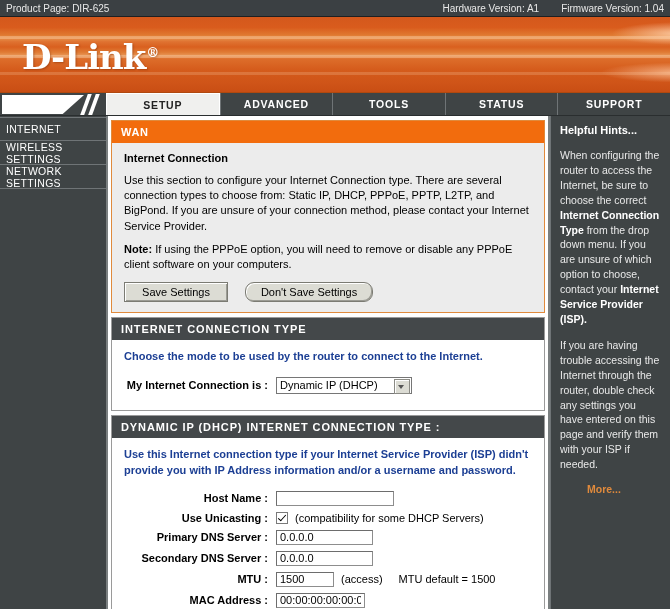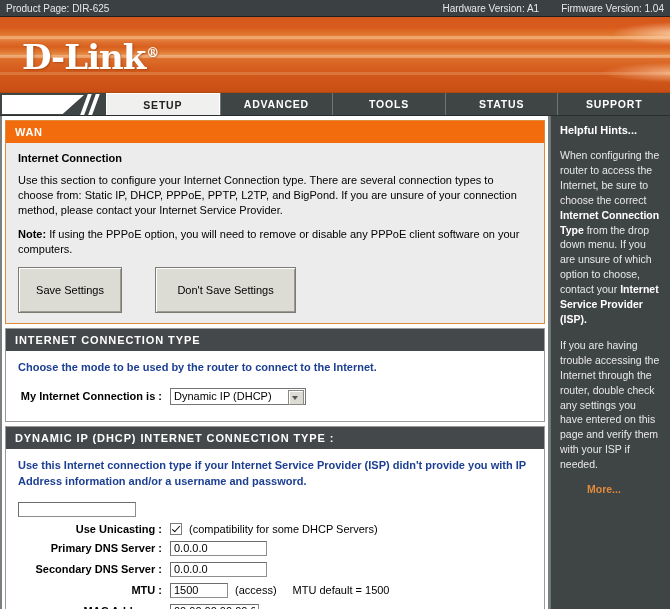--- a/index.html
+++ b/index.html
@@ -220,26 +220,26 @@
     line-height: 1.45;
     margin-bottom: 12px;
   }
   .btnrow { margin-top: 10px; }
   .btn {
     font-family: "Liberation Sans", sans-serif;
     font-size: 11px;
     background: #dcdcd4;
     border: 1px solid #7b7b73;
     box-shadow: inset 1px 1px 0 #fff, inset -1px -1px 0 #9b9b94;
-    padding: 16px 0;
+    padding: 3px 0;
     width: 104px;
     cursor: pointer;
     color: #000;
   }
-  .btn.wide { width: 141px; margin-left: 30px; }
+  .btn.wide { width: 128px; margin-left: 14px; border-radius: 9px; }
 
   
   .frow {
     display: flex;
     align-items: center;
     margin-bottom: 6px;
   }
   .flabel {
     width: 152px;
     text-align: right;
@@ -394,20 +394,31 @@
   <div class="tab">
       <span>STATUS</span>
     </div>
   <div class="tab">
       <span>SUPPORT</span>
     </div>
 </div>
 
 <div class="page">
 
+  <div class="sidebar">
+    <div class="side-item">
+        <span>INTERNET</span>
+      </div>
+    <div class="side-item">
+        <span>WIRELESS SETTINGS</span>
+      </div>
+    <div class="side-item">
+        <span>NETWORK SETTINGS</span>
+      </div>
+  </div>
 
   <div class="center">
 
     <div class="panel outer-orange">
       <div class="hdr-orange">WAN</div>
       <div class="panel-body">
         <div class="sub-title">Internet Connection</div>
         <div class="para">Use this section to configure your Internet Connection type. There are several connection types to choose from: Static IP, DHCP, PPPoE, PPTP, L2TP, and BigPond. If you are unsure of your connection method, please contact your Internet Service Provider.</div>
         <div class="para"><b>Note:</b><span> If using the PPPoE option, you will need to remove or disable any PPPoE client software on your computers.</span></div>
         <div class="btnrow">
@@ -430,20 +441,21 @@
         </div>
       </div>
     </div>
 
     <div class="panel">
       <div class="hdr-dark">DYNAMIC IP (DHCP) INTERNET CONNECTION TYPE :</div>
       <div class="panel-body white">
         <div class="blue-note">Use this Internet connection type if your Internet Service Provider (ISP) didn't provide you with IP Address information and/or a username and password.</div>
 
         <div class="frow">
+          <div class="flabel">Host Name :</div>
           <input class="finput w-host" type="text" value="" style="">
         </div>
 
         <div class="frow">
           <div class="flabel">Use Unicasting :</div>
           <span class="chk"></span>
           <span class="hint-inline">(compatibility for some DHCP Servers)</span>
         </div>
 
         <div class="frow">

